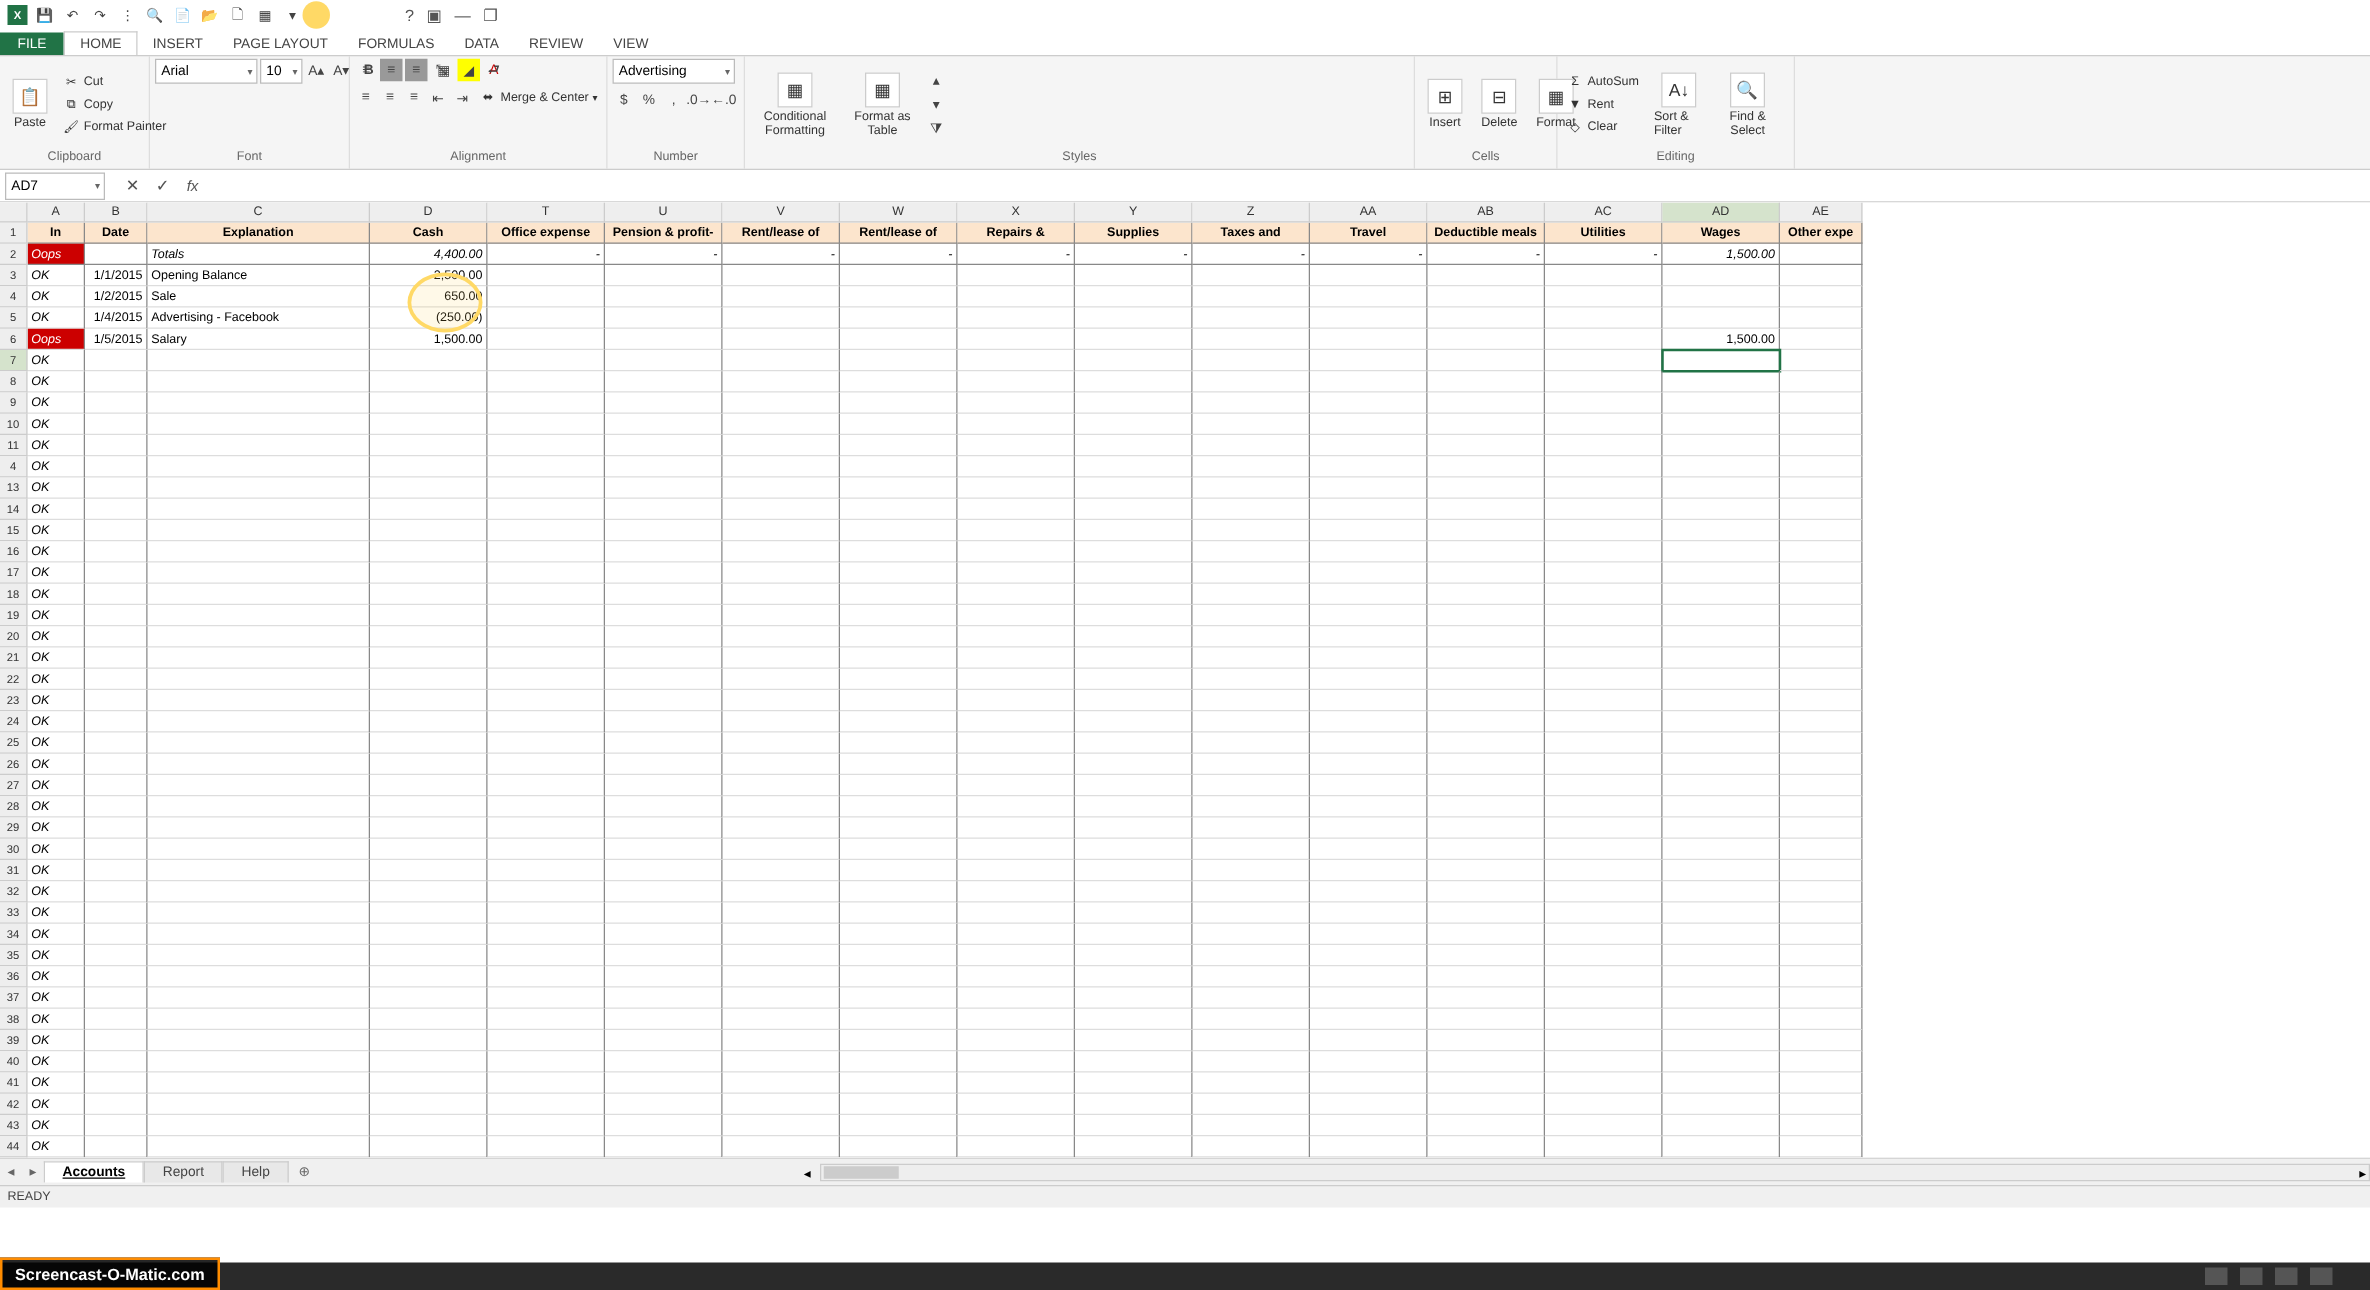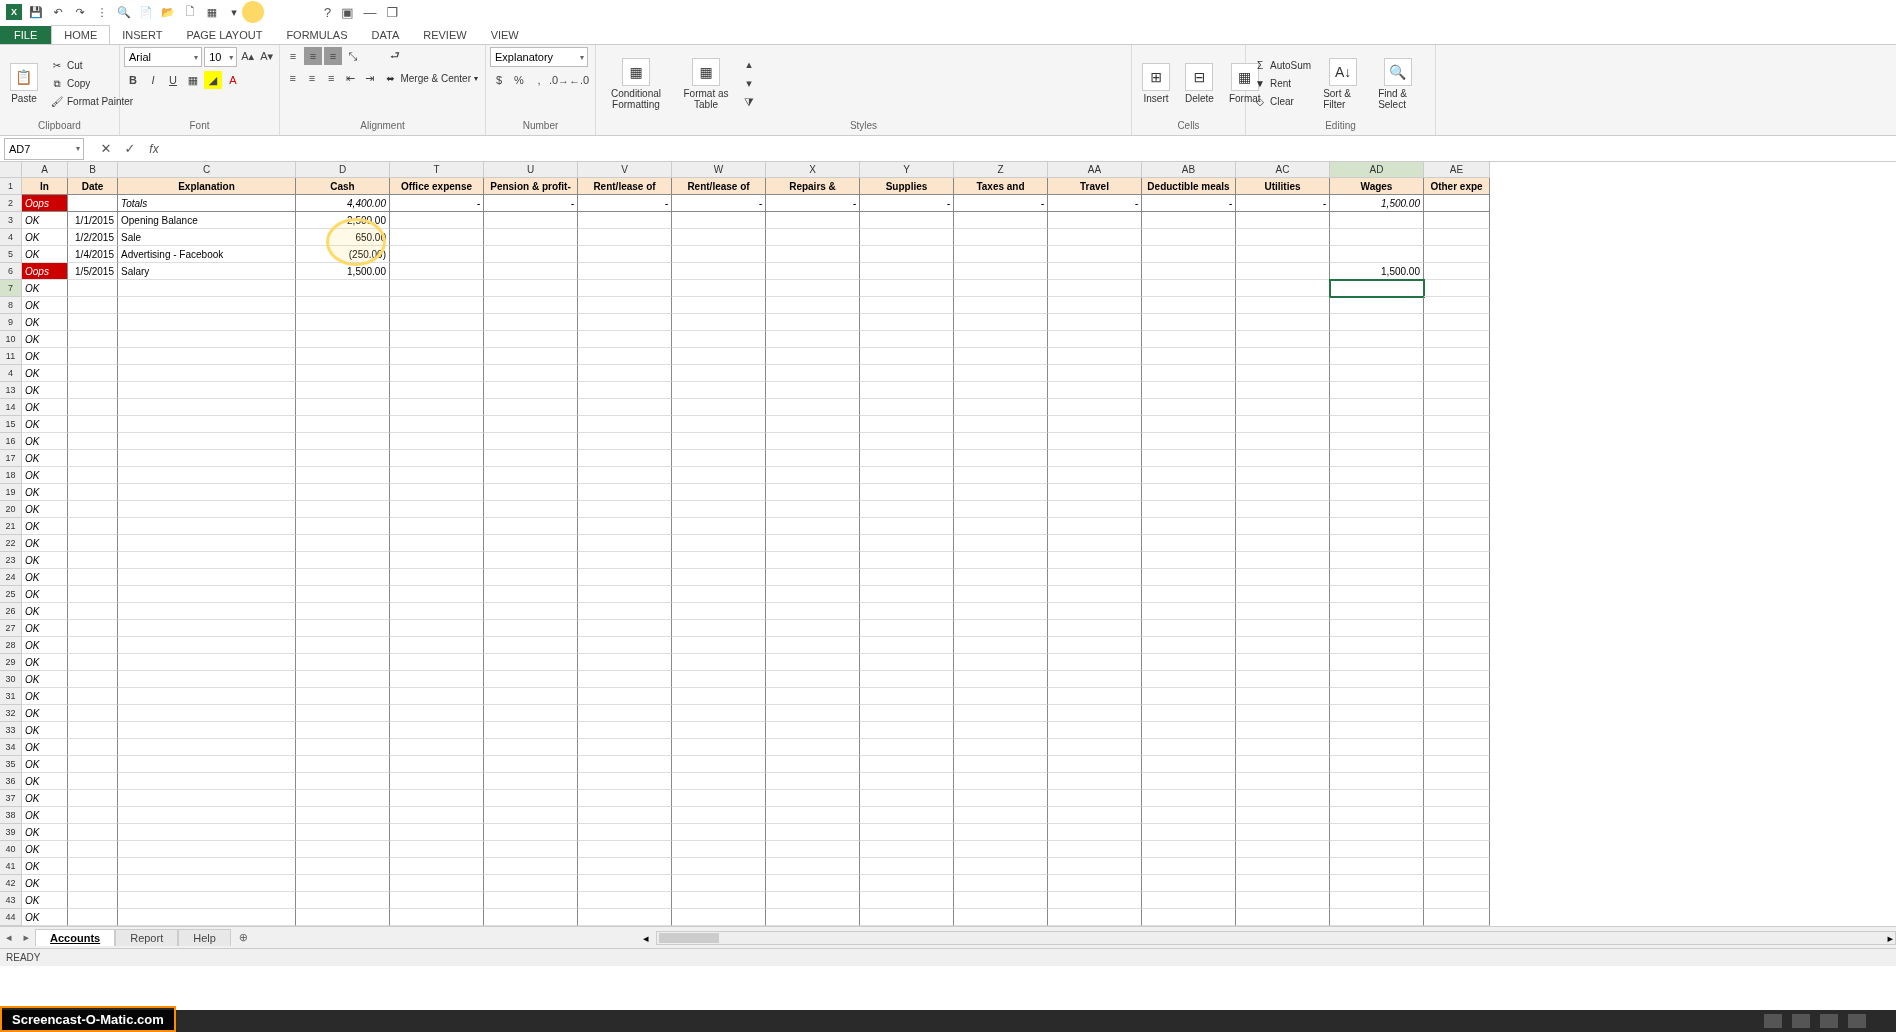--- a/index.html
+++ b/index.html
@@ -143,21 +143,21 @@
         <div class="small-btn">
             <span class="sico">🖌</span>
             <span>Format Painter</span>
           </div>
       </div>
     </div>
     <div class="rgroup-label">Clipboard</div>
   </div>
 
   <div class="rgroup" style="width:160px">
-    <div class="rgroup-body" style="flex-direction:column;align-items:stretch;gap:4px">
+    <div class="rgroup-body" style="flex-direction:row;align-items:stretch;gap:4px">
       <div class="btn-row">
         <div class="font-combo" style="width:82px">Arial</div>
         <div class="font-combo" style="width:34px">10</div>
         <span class="ico-btn">A▴</span>
         <span class="ico-btn">A▾</span>
       </div>
       <div class="btn-row">
         <span class="ico-btn" style="font-weight:bold">B</span>
         <span class="ico-btn" style="font-style:italic">I</span>
         <span class="ico-btn" style="text-decoration:underline">U</span>
@@ -190,21 +190,21 @@
             <span>Merge &amp; Center</span>
             <span style="font-size:8px">▾</span>
           </div>
       </div>
     </div>
     <div class="rgroup-label">Alignment</div>
   </div>
 
   <div class="rgroup" style="width:110px">
     <div class="rgroup-body" style="flex-direction:column;align-items:stretch;gap:4px">
-      <div class="font-combo" style="width:98px">Explanatory</div>
+      <div class="font-combo" style="width:98px">Advertising</div>
       <div class="btn-row">
         <span class="ico-btn">$</span>
         <span class="ico-btn">%</span>
         <span class="ico-btn">,</span>
         <span class="ico-btn">.0→</span>
         <span class="ico-btn">←.0</span>
       </div>
     </div>
     <div class="rgroup-label">Number</div>
   </div>
@@ -261,21 +261,21 @@
             <span class="sico">◇</span>
             <span>Clear</span>
           </div>
       </div>
       <div class="big-btn">
           <div class="ico">A↓</div>
           <span style="width:40px;text-align:left">Sort &amp; Filter</span>
         </div>
       <div class="big-btn">
           <div class="ico">🔍</div>
-          <span style="width:40px;text-align:left">Find &amp; Select</span>
+          <span style="width:40px;text-align:center">Find &amp; Select</span>
         </div>
     </div>
     <div class="rgroup-label">Editing</div>
   </div>
 </div>
 
 <div class="formula-row">
   <div class="name-box">AD7</div>
   <span style="width:10px"></span>
   <span class="fb-btn">✕</span>

